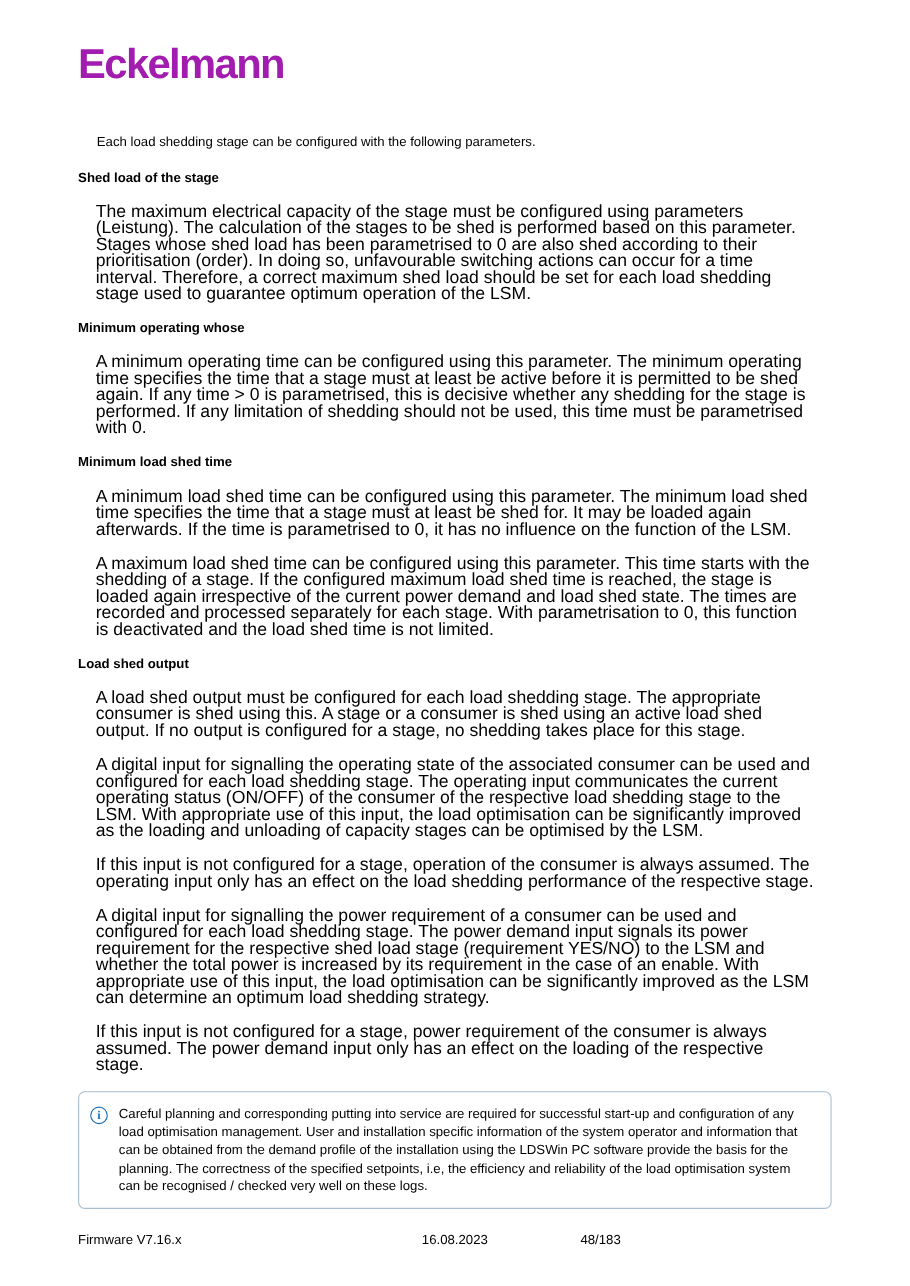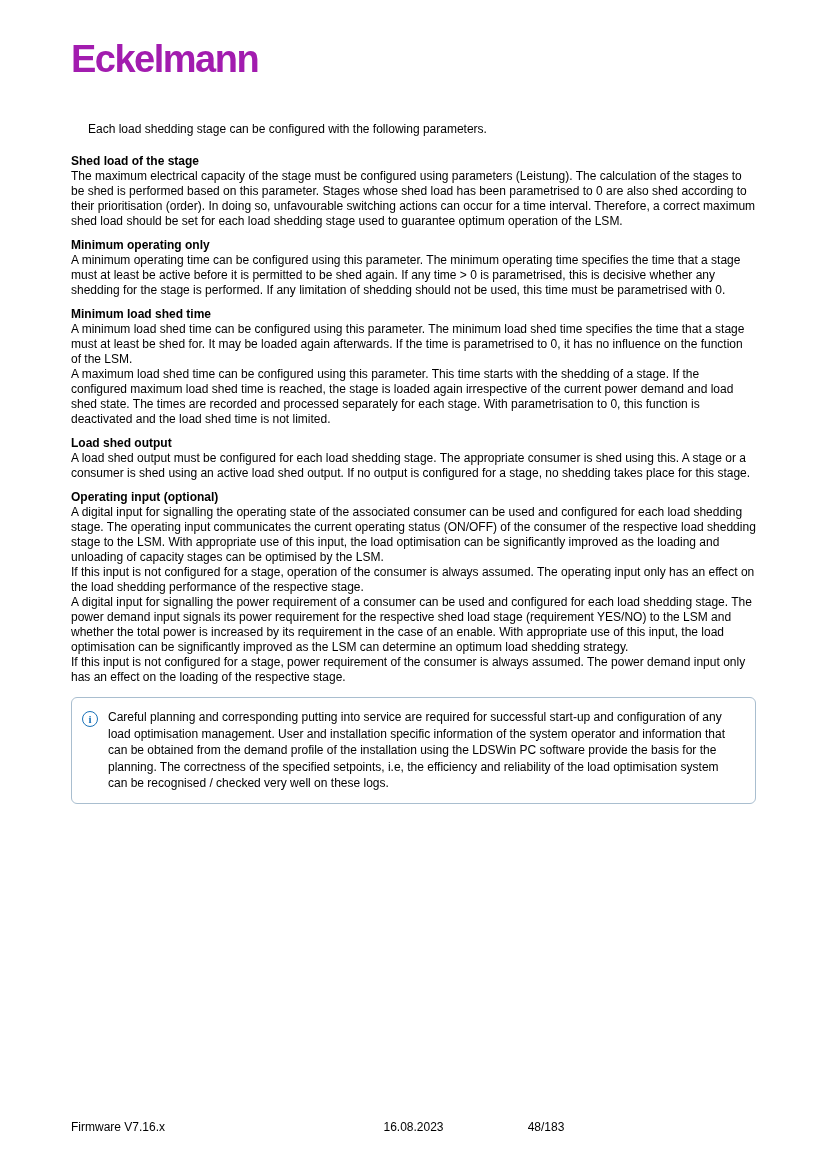--- a/index.html
+++ b/index.html
@@ -30,22 +30,22 @@
     line-height: 15px;
   }
 
   .section h3 {
     margin: 9px 0 0 0;
     font-size: 12px;
     line-height: 15px;
     font-weight: 700;
   }
   .section p {
-    margin: 0;
-    font-size: 12px;
+    margin: 16px;
+    font-size: 16px;
     line-height: 15px;
   }
 
   .note {
     margin-top: 12px;
     border: 1.5px solid #a9becf;
     border-radius: 6px;
     padding: 11px 14px 11px 10px;
     display: flex;
     align-items: flex-start;
@@ -95,40 +95,39 @@
   <div class="content">
 
     <p class="intro">Each load shedding stage can be configured with the following parameters.</p>
 
     <div class="section">
       <h3>Shed load of the stage</h3>
       <p>The maximum electrical capacity of the stage must be configured using parameters (Leistung). The calculation of the stages to be shed is performed based on this parameter. Stages whose shed load has been parametrised to 0 are also shed according to their prioritisation (order). In doing so, unfavourable switching actions can occur for a time interval. Therefore, a correct maximum shed load should be set for each load shedding stage used to guarantee optimum operation of the LSM.</p>
     </div>
 
     <div class="section">
-      <h3>Minimum operating only</h3>
+      <h3>Minimum operating whose</h3>
       <p>A minimum operating time can be configured using this parameter. The minimum operating time specifies the time that a stage must at least be active before it is permitted to be shed again. If any time &gt; 0 is parametrised, this is decisive whether any shedding for the stage is performed. If any limitation of shedding should not be used, this time must be parametrised with 0.</p>
     </div>
 
     <div class="section">
       <h3>Minimum load shed time</h3>
       <p>A minimum load shed time can be configured using this parameter. The minimum load shed time specifies the time that a stage must at least be shed for. It may be loaded again afterwards. If the time is parametrised to 0, it has no influence on the function of the LSM.</p>
     </div>
 
     <div class="section">
       <p>A maximum load shed time can be configured using this parameter. This time starts with the shedding of a stage. If the configured maximum load shed time is reached, the stage is loaded again irrespective of the current power demand and load shed state. The times are recorded and processed separately for each stage. With parametrisation to 0, this function is deactivated and the load shed time is not limited.</p>
     </div>
 
     <div class="section">
       <h3>Load shed output</h3>
       <p>A load shed output must be configured for each load shedding stage. The appropriate consumer is shed using this. A stage or a consumer is shed using an active load shed output. If no output is configured for a stage, no shedding takes place for this stage.</p>
     </div>
 
     <div class="section">
-      <h3>Operating input (optional)</h3>
       <p>A digital input for signalling the operating state of the associated consumer can be used and configured for each load shedding stage. The operating input communicates the current operating status (ON/OFF) of the consumer of the respective load shedding stage to the LSM. With appropriate use of this input, the load optimisation can be significantly improved as the loading and unloading of capacity stages can be optimised by the LSM.</p>
       <p>If this input is not configured for a stage, operation of the consumer is always assumed. The operating input only has an effect on the load shedding performance of the respective stage.</p>
     </div>
 
     <div class="section">
       <p>A digital input for signalling the power requirement of a consumer can be used and configured for each load shedding stage. The power demand input signals its power requirement for the respective shed load stage (requirement YES/NO) to the LSM and whether the total power is increased by its requirement in the case of an enable. With appropriate use of this input, the load optimisation can be significantly improved as the LSM can determine an optimum load shedding strategy.</p>
       <p>If this input is not configured for a stage, power requirement of the consumer is always assumed. The power demand input only has an effect on the loading of the respective stage.</p>
     </div>
 
     <div class="note">

